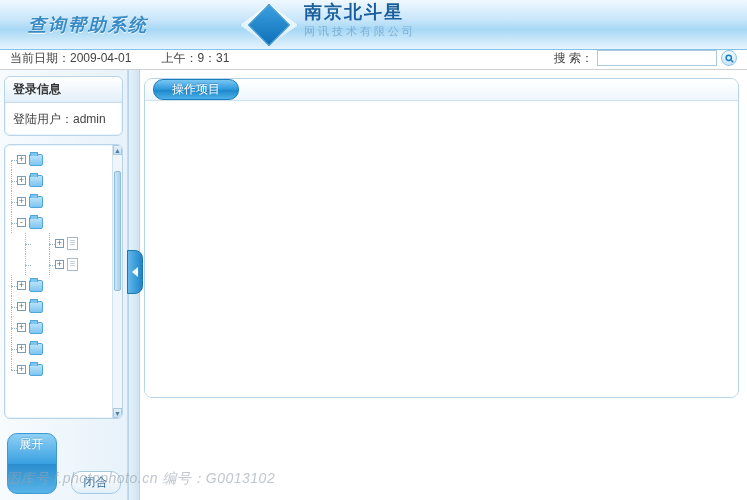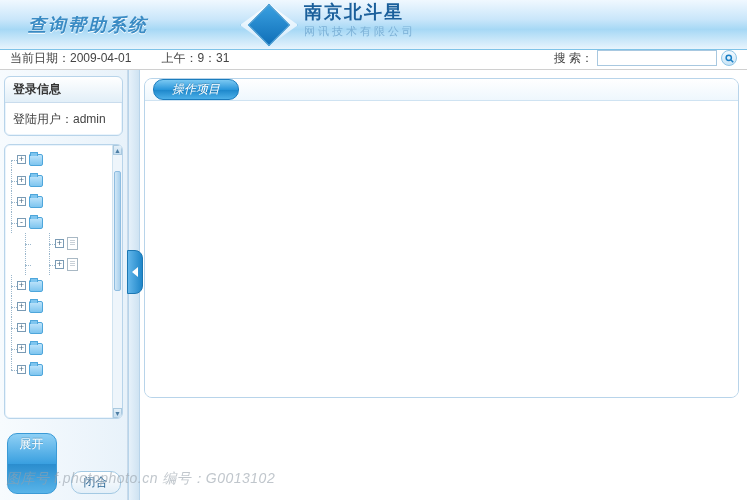--- a/index.html
+++ b/index.html
@@ -319,21 +319,20 @@
     content: "";
     border-top: 5px solid transparent;
     border-bottom: 5px solid transparent;
     border-right: 6px solid #ffffff;
   }
 
   
   .main {
     flex: 1;
     padding: 8px 8px 8px 4px;
-    font-style: italic;
   }
   .content-panel {
     height: 320px;
     border: 1px solid #b8d4ea;
     border-radius: 8px;
     background: #fff;
     overflow: hidden;
     box-shadow: inset 0 0 0 1px #eaf4fc;
   }
   .content-header {

